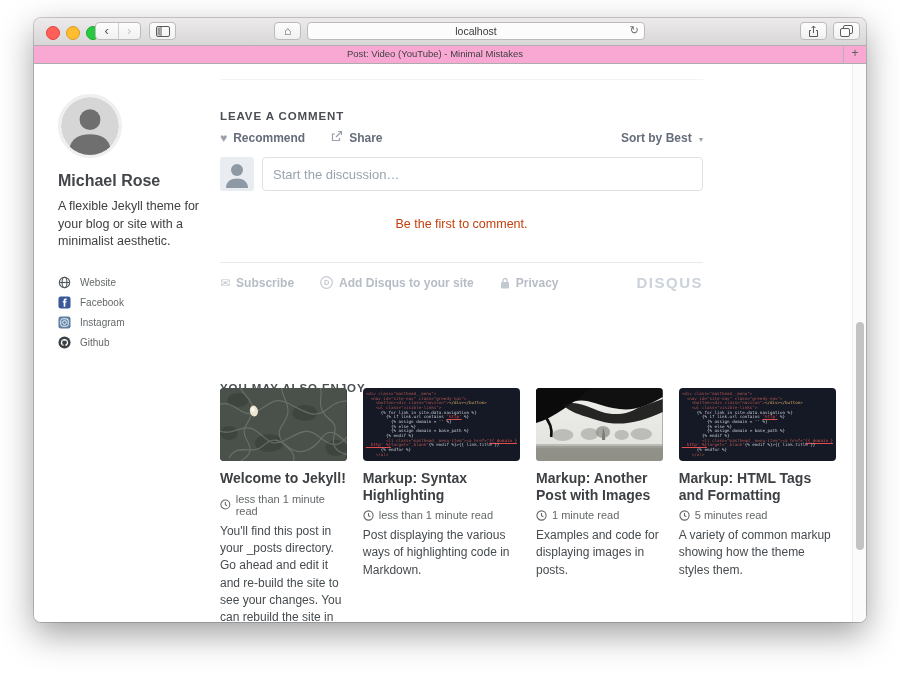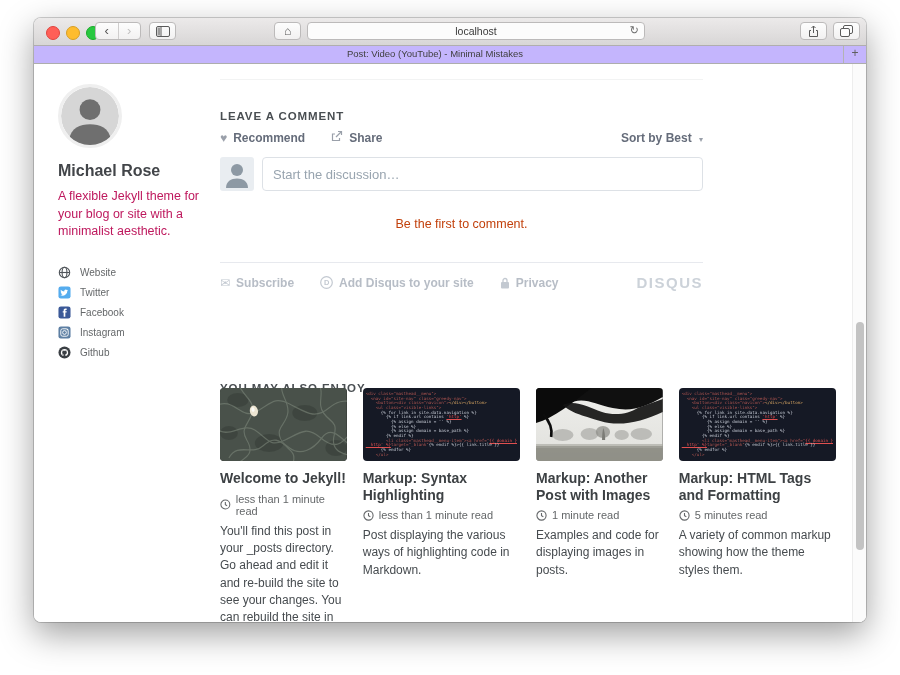--- a/index.html
+++ b/index.html
@@ -20,33 +20,33 @@
   .navgrp .half{flex:1;text-align:center;font-size:13px;line-height:16px;color:#555;}
   .navgrp .half.fwd{color:#c0bfbf;border-left:1px solid #cfcdcd;}
   .sbbtn{left:115px;width:27px;}
   .homebtn{left:240px;width:27px;font-size:12px;color:#5a5a5a;}
   .urlfield{position:absolute;top:4px;left:273px;width:338px;height:18px;box-sizing:border-box;
     background:#fcfcfc;border:1px solid #bcbaba;border-radius:4px;}
   .urlfield .urltext{position:absolute;left:0;right:0;top:2px;text-align:center;font-size:10.5px;color:#3a3a3a;}
   .urlfield .refresh{position:absolute;right:5px;top:1px;font-size:11px;color:#6b6b6b;}
   .sharebtn{left:766px;width:27px;}
   .tabsbtn{left:799px;width:27px;}
-  .tabbar{position:relative;height:17px;background:#c4b5fd;border-bottom:1px solid #adadad;}
+  .tabbar{position:relative;height:17px;background:#f9a8d4;border-bottom:1px solid #adadad;}
   .tabtitle{position:absolute;left:0;right:30px;top:2px;text-align:center;font-size:9.5px;color:#404040;}
   .newtab{position:absolute;right:0;top:0;width:22px;height:17px;border-left:1px solid #b3b3b3;
     text-align:center;font-size:12px;line-height:15px;color:#5e5e5e;}
   
   .content{position:relative;height:560px;background:#fff;overflow:hidden;}
   .scroll-track{position:absolute;right:0;top:0;width:13px;height:560px;background:#fbfbfb;border-left:1px solid #ededed;}
   .scroll-thumb{position:absolute;right:2px;top:258px;width:8px;height:228px;border-radius:4px;background:#c3c3c3;}
   
-  .profile{position:absolute;left:24px;top:20px;width:150px;}
+  .profile{position:absolute;left:24px;top:30px;width:150px;}
   .avatar{width:58px;height:58px;border-radius:50%;border:3px solid #efefef;overflow:hidden;}
   .author-name{margin:14px 0 0;font-size:16px;font-weight:bold;color:#424549;}
-  .author-bio{margin:8px 0 0;font-size:12.5px;line-height:1.4;color:#be185d;}
+  .author-bio{margin:8px 0 0;font-size:12.5px;line-height:1.4;color:#404040;}
   .author-links{margin-top:22px;}
   .author-link{display:flex;align-items:center;height:20px;font-size:10px;color:#646769;cursor:pointer;}
   .author-link .aicon{width:13px;height:13px;margin-right:9px;display:inline-flex;}
   
   .main{position:absolute;left:186px;top:0;width:616px;}
   .top-divider{position:absolute;top:15px;left:0;width:483px;border-top:1px solid #f2f3f3;}
   .sec-heading{position:absolute;left:0;font-size:11.5px;font-weight:bold;letter-spacing:.9px;color:#494e52;}
   .h-comment{top:34px;}
   .h-related{top:306px;}
   
@@ -156,29 +156,20 @@
             <span class="aicon">
               <svg width="13" height="13" viewBox="0 0 14 14">
                 <g fill="none" stroke="#50555a" stroke-width="1.2">
                   <circle cx="7" cy="7" r="5.6"></circle>
                   <ellipse cx="7" cy="7" rx="2.6" ry="5.6"></ellipse>
                   <path d="M1.4 7h11.2"></path>
                 </g>
               </svg>
             </span>
             <span>Website</span>
-          </div>
-          <div class="author-link">
-            <span class="aicon">
-              <svg width="13" height="13" viewBox="0 0 14 14">
-                <rect x="0.5" y="0.5" width="13" height="13" rx="2.5" fill="#55acee"></rect>
-                <path fill="#fff" d="M11 4.6c-.3.15-.65.25-1 .3.36-.22.63-.56.76-.97-.34.2-.7.34-1.1.42A1.74 1.74 0 0 0 6.7 5.9c-1.44-.07-2.72-.77-3.58-1.83-.4.7-.2 1.6.47 2.05-.28-.01-.55-.09-.78-.22-.02.83.57 1.6 1.38 1.77-.25.07-.52.08-.78.03.22.7.86 1.2 1.62 1.21A3.5 3.5 0 0 1 2.5 9.7a4.9 4.9 0 0 0 7.55-4.36c.34-.24.63-.55.95-.74z"></path>
-              </svg>
-            </span>
-            <span>Twitter</span>
           </div>
           <div class="author-link">
             <span class="aicon">
               <svg width="13" height="13" viewBox="0 0 14 14">
                 <rect x="0.5" y="0.5" width="13" height="13" rx="2.5" fill="#3b5998"></rect>
                 <path fill="#fff" d="M9.2 7.1H7.9v4.4H6.1V7.1h-1V5.6h1v-1c0-1.1.5-1.9 1.9-1.9h1.3v1.5h-.9c-.35 0-.5.2-.5.55v.85h1.5z"></path>
               </svg>
             </span>
             <span>Facebook</span>
           </div>

